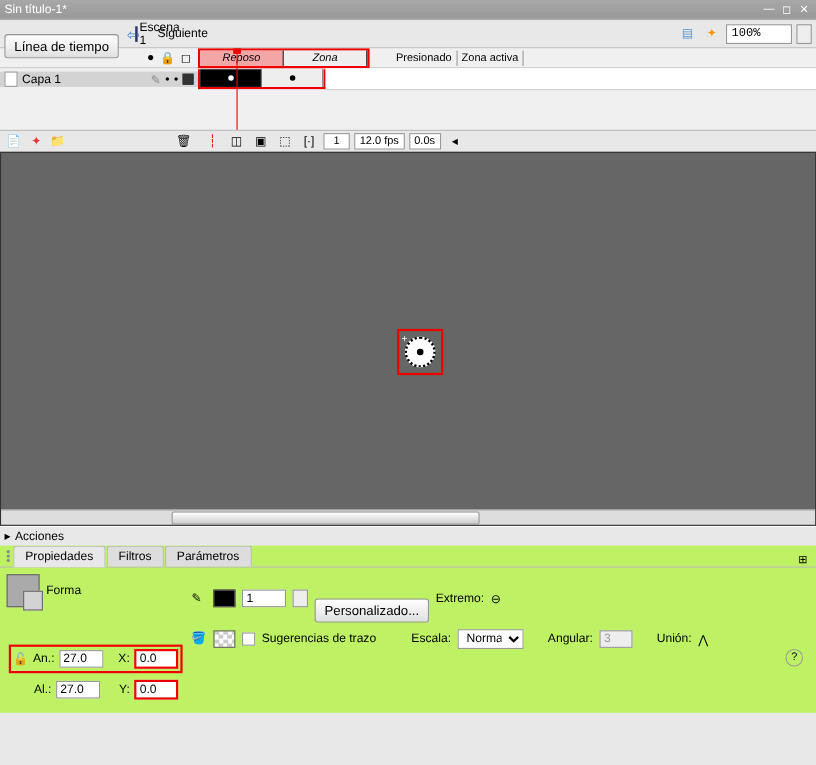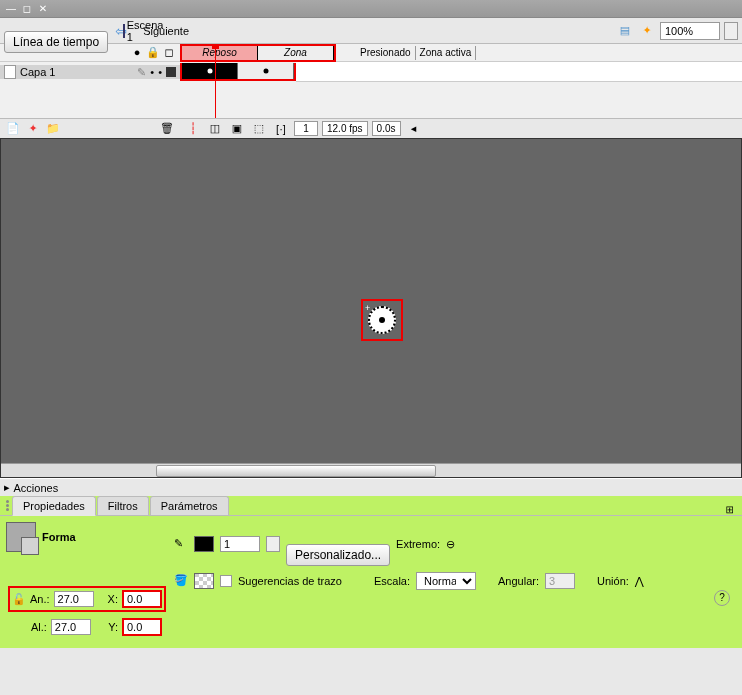--- a/index.html
+++ b/index.html
@@ -8,21 +8,21 @@
 .titlebar-text { flex: 1; font-size: 11px; }
 .titlebar-btns { display: flex; gap: 2px; }
 .titlebar-btn { width: 14px; height: 14px; font-size: 10px; cursor: pointer; display: flex; align-items: center; justify-content: center; color: white; }
 .toolbar { background: #e8e8e8; height: 26px; display: flex; align-items: center; padding: 2px 4px; gap: 4px; border-bottom: 1px solid #bbb; }
 .btn { background: linear-gradient(to bottom, #fff, #e0e0e0); border: 1px solid #999; border-radius: 3px; padding: 3px 8px; font-size: 12px; cursor: pointer; margin-top: 22px; }
 .icon-btn { width: 18px; height: 18px; cursor: pointer; display: inline-flex; align-items: center; justify-content: center; }
 .arrow-left { color: #4a90d9; font-size: 14px; }
 .scene-icon { width: 14px; height: 14px; background: #5595cc; border: 1px solid #336; display: inline-block; margin-right: 2px; }
 .siguiente-icon { width: 14px; height: 14px; background: radial-gradient(circle, #fff 20%, #f90 60%); border-radius: 50%; display: inline-block; margin-right: 2px; }
 .spacer { flex: 1; }
-.zoom-box { background: white; border: 1px solid #999; padding: 2px 4px; width: 60px; font-size: 11px; }
+.zoom-box { background: white; border: 1px solid #999; padding: 2px 4px; width: 60px; font-size: 11px; font-family: Liberation Mono, monospace; }
 .zoom-dd { width: 14px; height: 18px; border: 1px solid #999; background: #eee; cursor: pointer; }
 
 .timeline-area { background: #f0f0f0; }
 .tl-header { display: flex; height: 18px; align-items: center; border-bottom: 1px solid #ccc; }
 .tl-layer-col { width: 180px; display: flex; justify-content: flex-end; align-items: center; gap: 2px; padding-right: 4px; }
 .tl-eye, .tl-lock, .tl-outline { width: 14px; height: 14px; text-align: center; }
 .tl-frames-header { display: flex; border: 2px solid #e00; }
 .frame-tab { width: 76px; height: 14px; text-align: center; font-size: 10px; border-right: 1px solid #000; background: #eee; line-height: 14px; font-style: italic; }
 .frame-tab.active { background: #f4a6a6; color: #000; font-weight: normal; }
 .tl-header-rest { display: flex; font-size: 10px; margin-left: 20px; }
@@ -65,21 +65,21 @@
 
 .props-panel { background: #bef264; }
 .props-tabs { display: flex; border-bottom: 1px solid #bbb; height: 20px; align-items: flex-end; padding-left: 4px; }
 .prop-tab { padding: 3px 10px; font-size: 11px; border: 1px solid #bbb; border-bottom: none; background: #ddd; cursor: pointer; border-radius: 3px 3px 0 0; margin-right: 1px; }
 .prop-tab.active { background: #e8e8e8; border-bottom: 1px solid #e8e8e8; margin-bottom: -1px; }
 .grip { width: 8px; display: flex; flex-direction: column; gap: 1px; padding: 4px 2px; }
 .grip-dot { width: 3px; height: 3px; background: #888; border-radius: 50%; }
 
 .props-body { display: flex; padding: 6px; gap: 8px; }
 .props-left { width: 160px; }
-.props-icon-row { display: flex; align-items: center; gap: 6px; margin-bottom: 10px; font-weight: bold; }
+.props-icon-row { display: flex; align-items: center; gap: 6px; margin-bottom: 10px; }
 .shape-type-icon { width: 30px; height: 30px; background: #aaa; border: 1px solid #666; position: relative; }
 .shape-type-icon::after { content: ''; position: absolute; width: 16px; height: 16px; background: #d3d3d3; border: 1px solid #666; bottom: -4px; right: -4px; }
 
 .dim-row { display: flex; align-items: center; gap: 4px; margin-bottom: 4px; margin-left: 16px; }
 .dim-row label { width: 24px; text-align: right; font-size: 11px; }
 .dim-input { width: 40px; border: 1px solid #999; background: white; padding: 1px 3px; font-size: 11px; }
 .dim-input.hl { border: 2px solid #e00; }
 .xy-label { width: 14px; text-align: right; margin-left: 4px; }
 .lock-icon { width: 12px; font-size: 11px; margin-right: 2px; }
 
@@ -96,20 +96,21 @@
 .checkbox { width: 12px; height: 12px; border: 1px solid #999; background: white; }
 .paint-icon { width: 14px; height: 14px; }
 .misc-icon { width: 14px; }
 .help-icon { position: absolute; right: 12px; top: 590px; width: 16px; height: 16px; border: 1px solid #999; border-radius: 50%; text-align: center; line-height: 14px; font-size: 10px; cursor: pointer; }
 .panel-min { position: absolute; right: 8px; font-size: 10px; cursor: pointer; }
 </style>
 </head>
 <body>
 
 <div class="titlebar">
+  <span class="titlebar-text">Sin título-1*</span>
   <div class="titlebar-btns">
     <span class="titlebar-btn">—</span>
     <span class="titlebar-btn">◻</span>
     <span class="titlebar-btn">✕</span>
   </div>
 </div>
 
 <div class="toolbar">
   <button class="btn">Línea de tiempo</button>
   <span class="icon-btn arrow-left">⇦</span>

